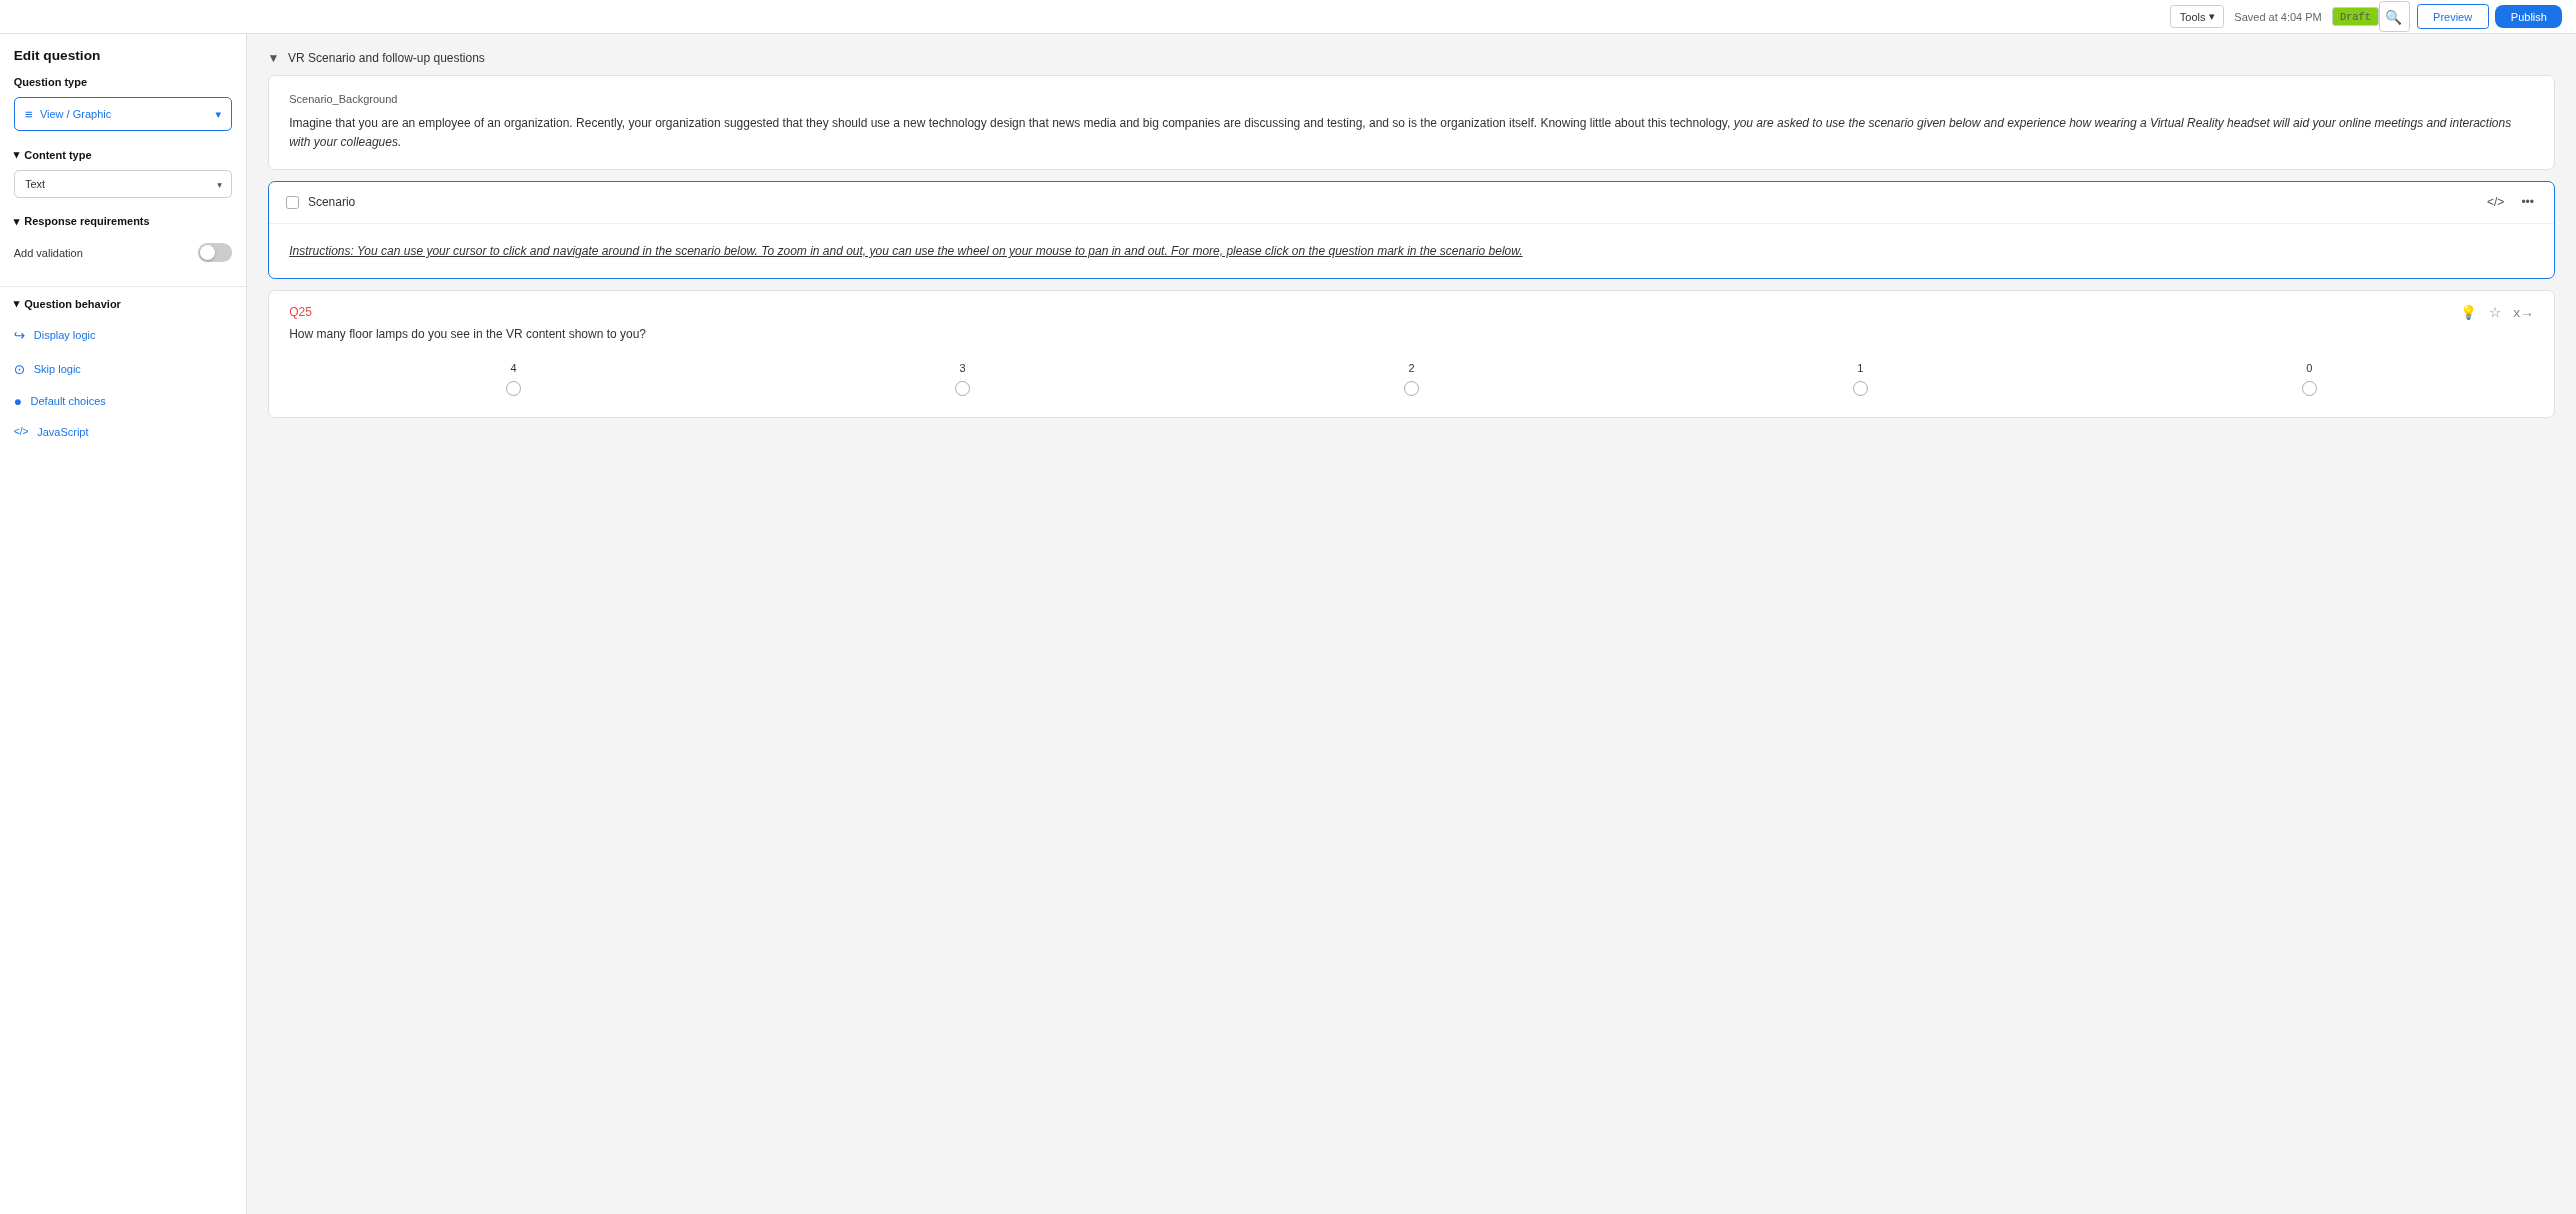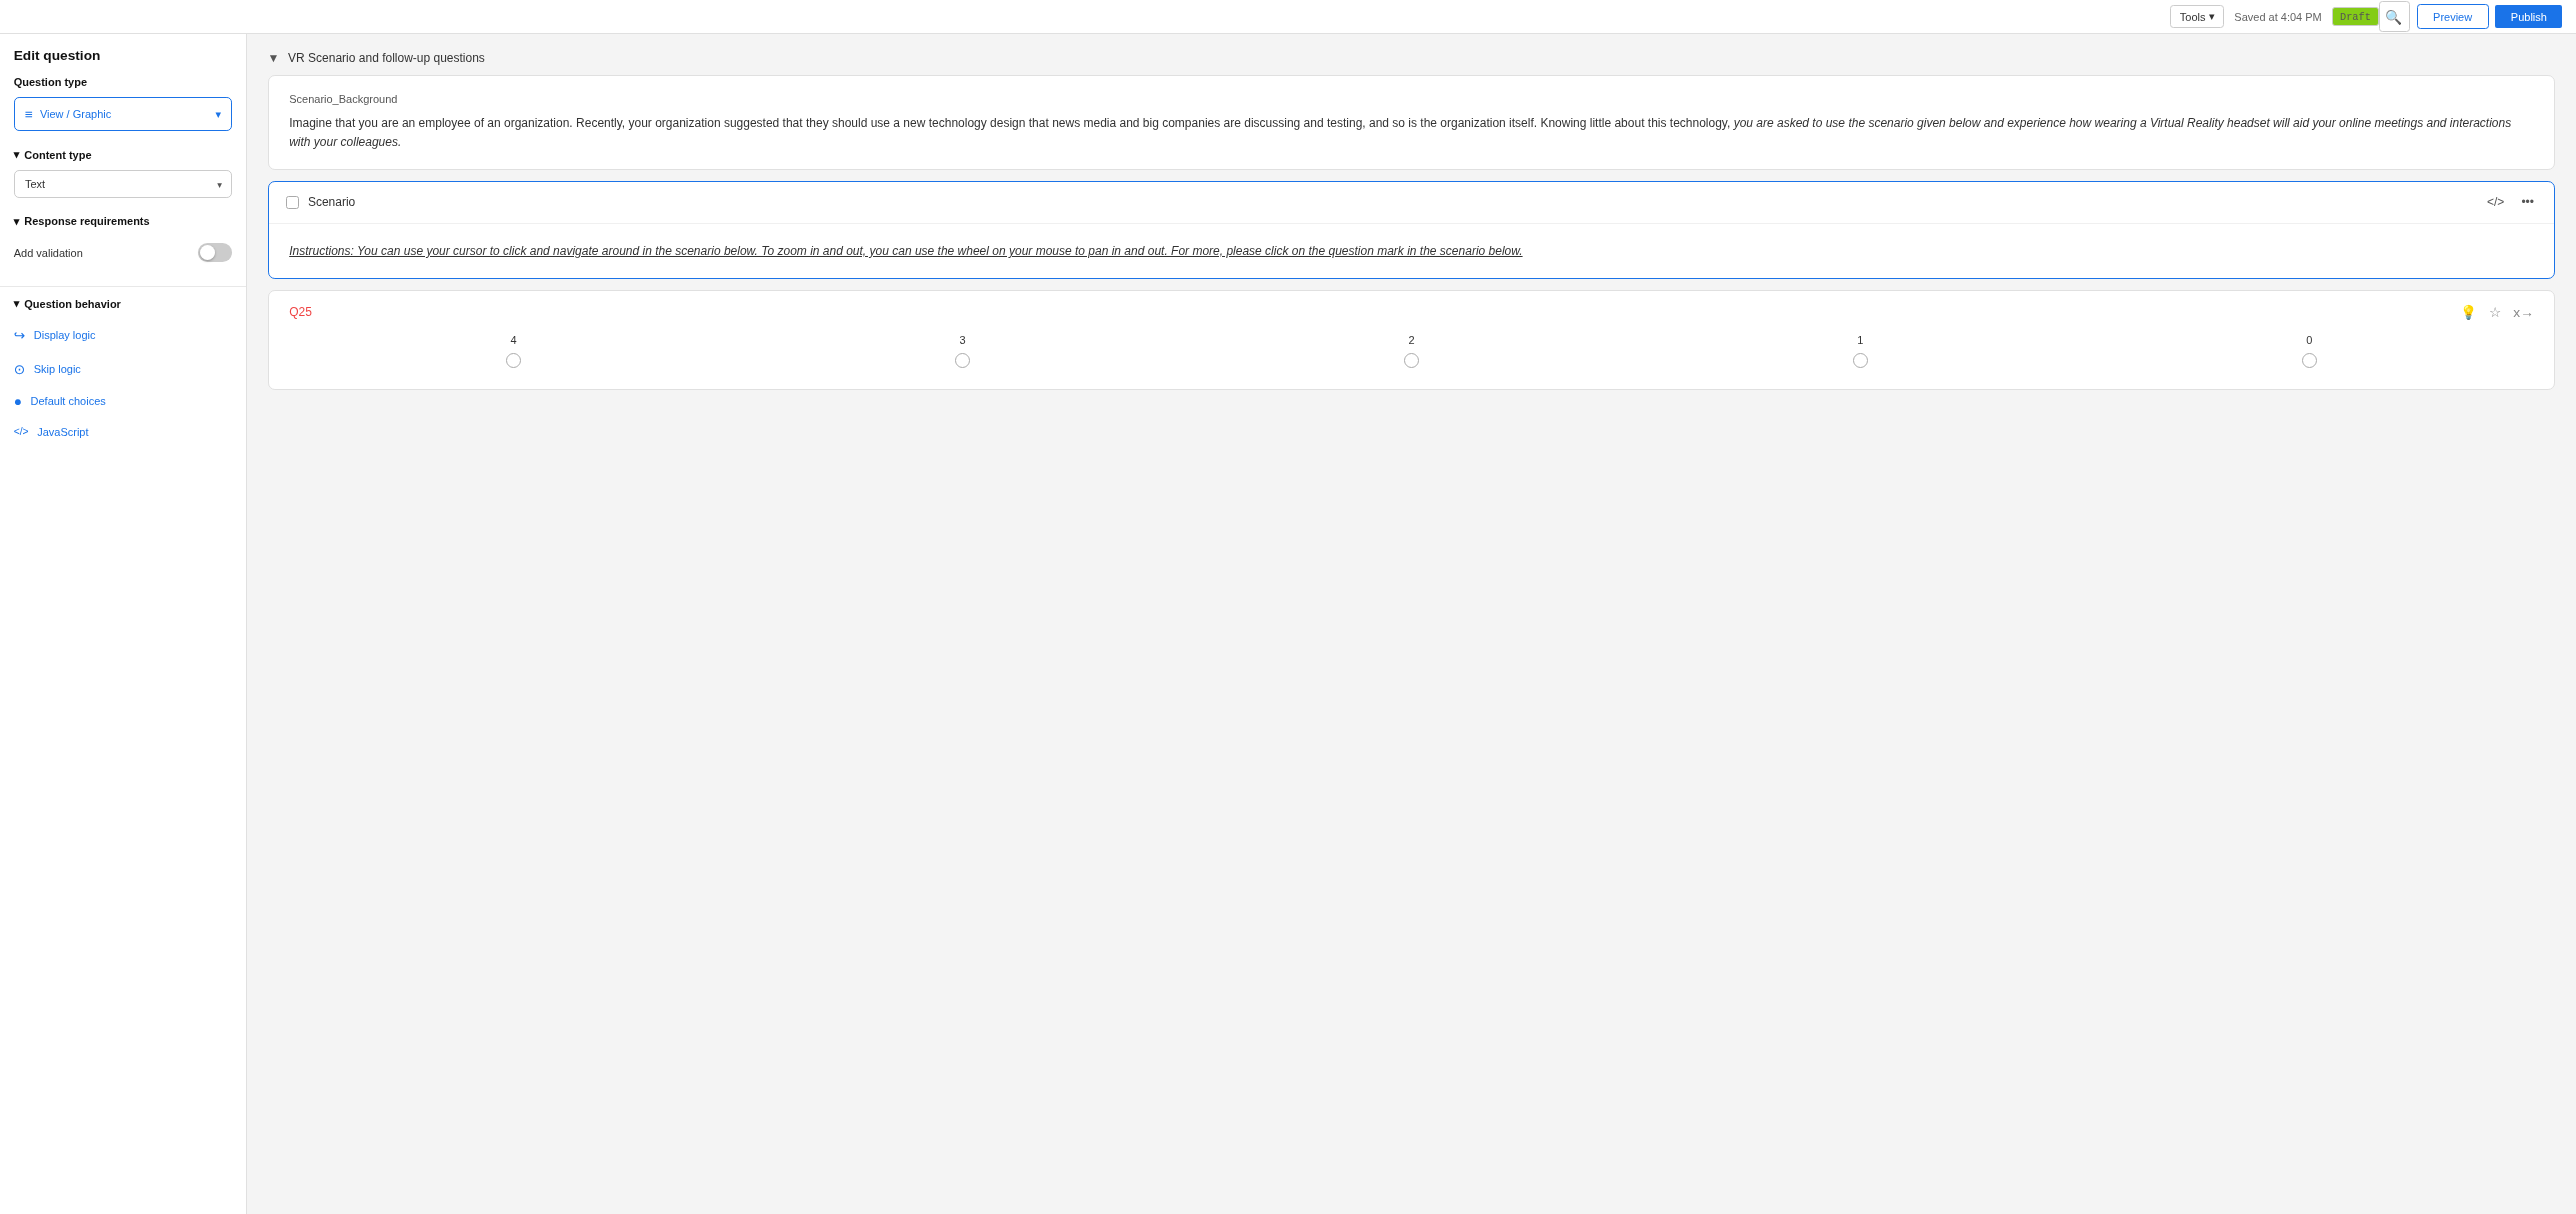--- a/index.html
+++ b/index.html
@@ -25,21 +25,21 @@
     .topbar-right { display: flex; align-items: center; gap: 6.9px; }
     .search-btn {
       width: 31px; height: 31px; border: 0.9px solid #ccc; border-radius: 3.4px;
       background: #fff; cursor: pointer; display: flex; align-items: center; justify-content: center; font-size: 13.7px;
     }
     .preview-btn {
       border: 0.9px solid #1a73e8; border-radius: 3.4px; padding: 5.1px 15.4px;
       background: #fff; color: #1a73e8; font-size: 11px; cursor: pointer; font-weight: 500;
     }
     .publish-btn {
-      border: none; border-radius: 2px; padding: 5.1px 15.4px;
+      border: none; border-radius: 8px; padding: 5.1px 15.4px;
       background: #1a73e8; color: #fff; font-size: 11px; cursor: pointer; font-weight: 500;
     }
 
     
     .main { display: flex; flex: 1; overflow: hidden; }
 
     
     .sidebar {
       width: 247px; background: #fff; border-right: 0.9px solid #e0e0e0;
       overflow-y: auto; flex-shrink: 0; padding: 13.7px 0;
@@ -284,20 +284,21 @@
 
     <div class="card">
       <div class="q25-header">
         <span class="q25-label">Q25</span>
         <div class="q25-actions">
           <button class="q25-action-btn">💡</button>
           <button class="q25-action-btn">☆</button>
           <button class="q25-action-btn">x→</button>
         </div>
       </div>
+      <div class="q25-question">How many floor lamps do you see in the VR content shown to you?</div>
       <div class="q25-options">
         <div class="q25-option">
           <span class="q25-option-label">4</span>
           <div class="radio-circle"></div>
         </div>
         <div class="q25-option">
           <span class="q25-option-label">3</span>
           <div class="radio-circle"></div>
         </div>
         <div class="q25-option">

